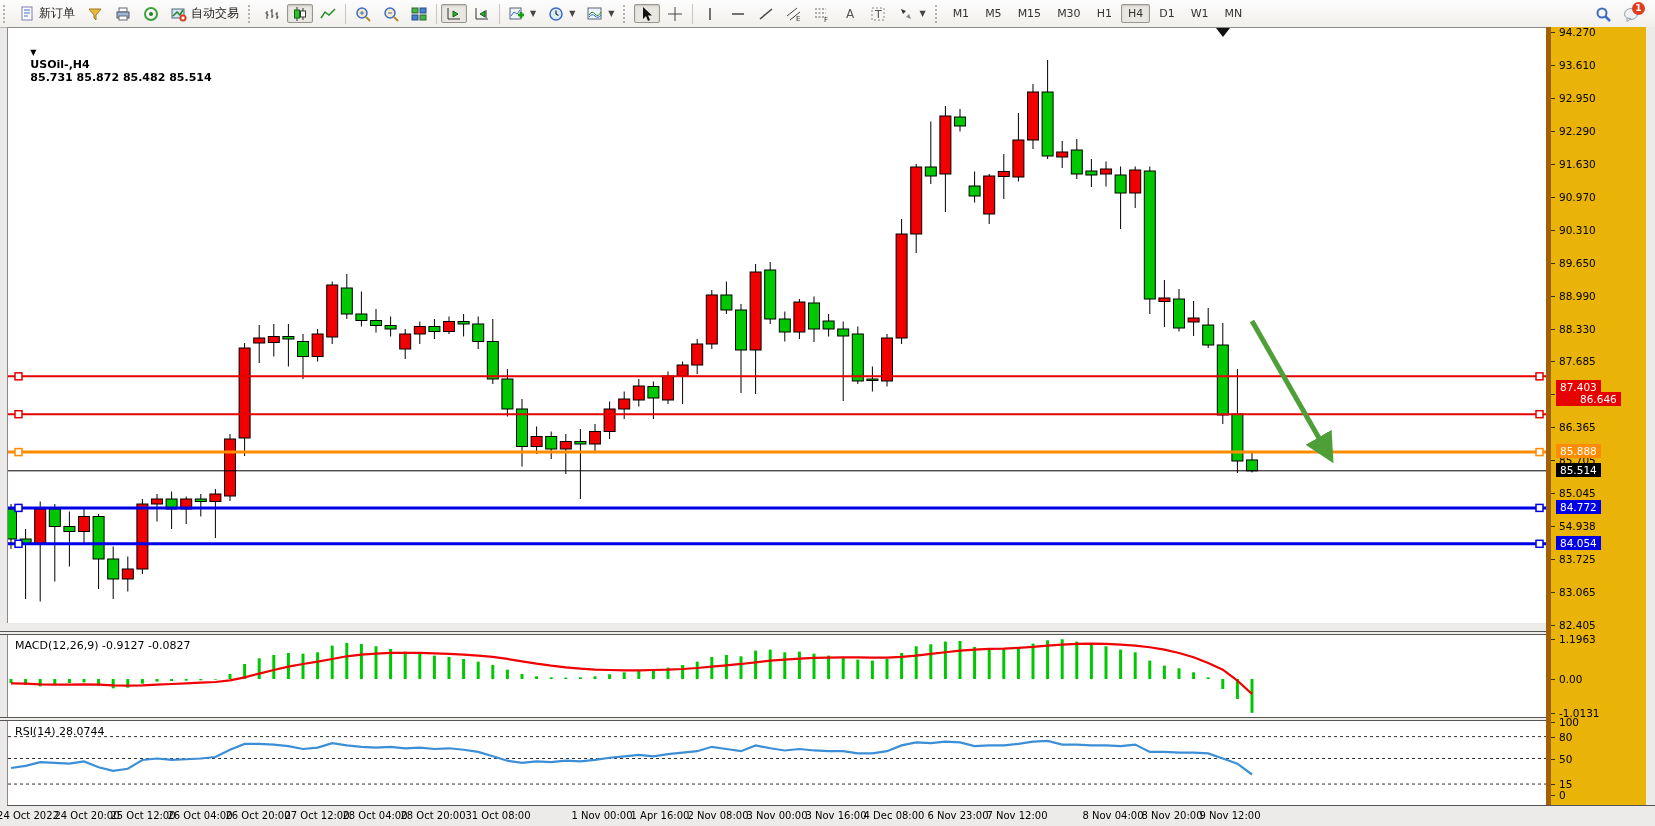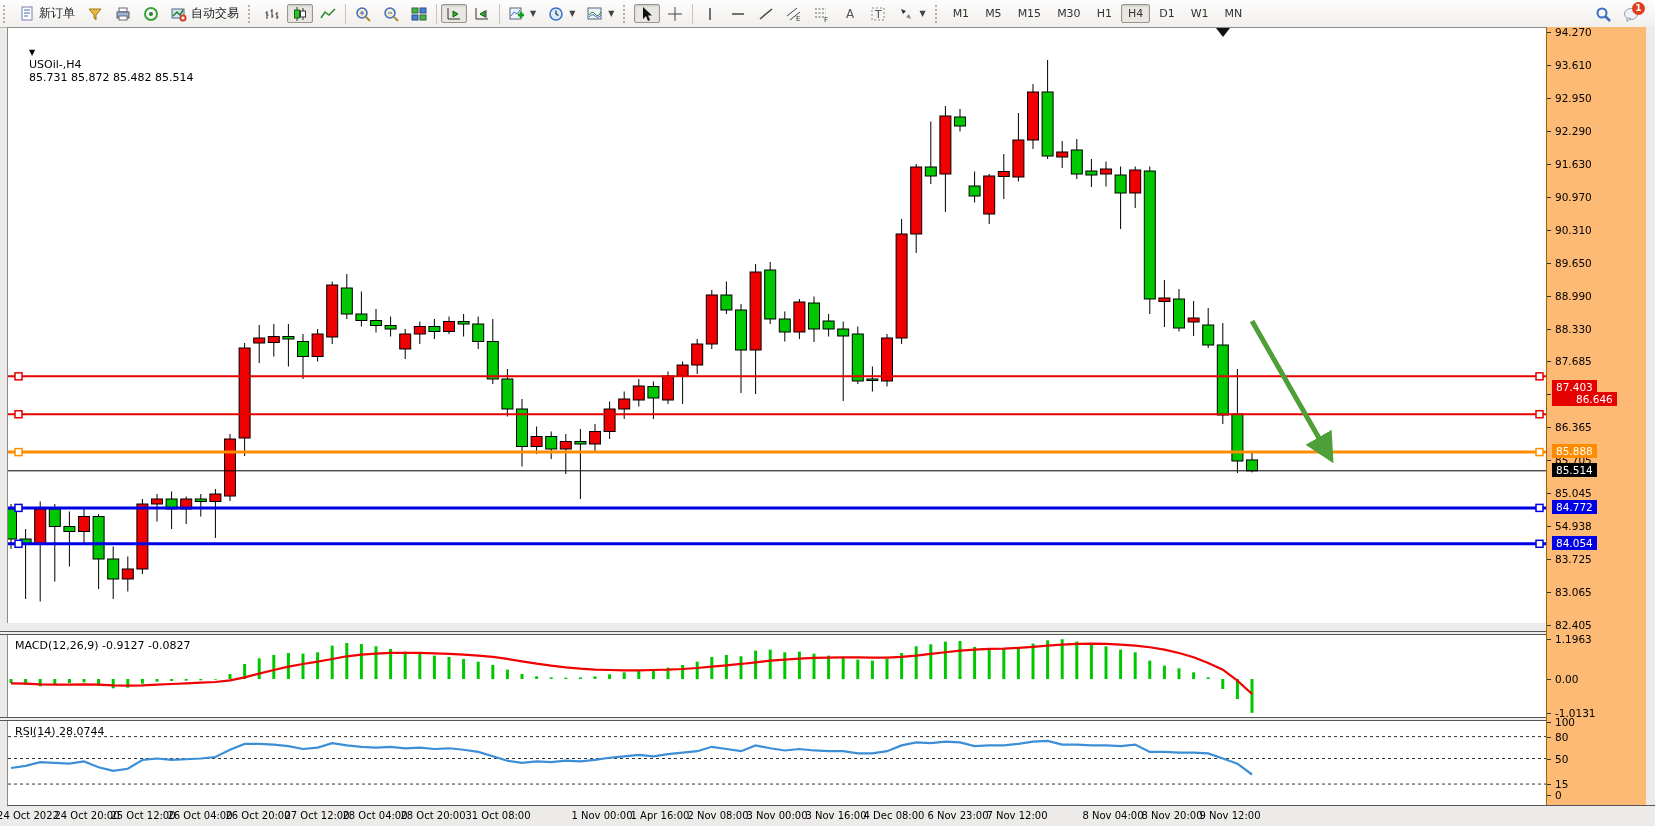--- a/index.html
+++ b/index.html
@@ -10,27 +10,27 @@
   .tb-sep{width:1px;height:20px;background:#c9c5bf;margin:0 3px;}
   .tb-btn{display:flex;align-items:center;gap:4px;padding:2px 4px;margin:0 1px;border:1px solid transparent;border-radius:2px;height:19px;box-sizing:border-box;cursor:default;white-space:nowrap;}
   .tb-btn.pressed{border:1px solid #9a968f;background:#e9e7e2;box-shadow:inset 0 1px 2px rgba(0,0,0,.15);}
   .tb-btn .caret{font-size:8px;color:#444;margin-left:1px;}
   .tf-btn{padding:2px 6px;font-size:11px;color:#333;}
   .tb-right{margin-left:auto;display:flex;align-items:center;margin-right:10px;}
   .icon{width:16px;height:16px;display:inline-block;position:relative;flex:0 0 auto;}
   .badge{position:absolute;top:-4px;right:-6px;background:#e03c1e;color:#fff;border-radius:50%;width:13px;height:13px;font-size:9px;line-height:13px;text-align:center;font-weight:bold;}
   
   .panel{position:absolute;left:7px;width:1539px;background:#fff;border-left:1px solid #8a8a8a;box-sizing:border-box;}
-  #main-panel{top:27px;height:596px;border-top:1px solid #8a8a8a;}
+  #main-panel{top:27px;height:596px;border-top:1px solid #8a8a8a;font-weight:bold;}
   #macd-panel{top:635px;height:83px;}
   #rsi-panel{top:721px;height:84px;text-align:right;}
   .splitter{position:absolute;left:0;width:1655px;height:4px;background:#f0eeea;border-top:1px solid #555;border-bottom:1px solid #555;box-sizing:border-box;}
   #split1{top:631px;}#split2{top:717px;}
   .overlay-label{position:absolute;left:7px;top:4px;font-size:11px;color:#000;z-index:5;white-space:pre;}
-  .axis-col{position:absolute;left:1546px;top:27px;width:100px;height:778px;background:#fdba74;border-left:1px solid #a16207;box-sizing:border-box;}
+  .axis-col{position:absolute;left:1546px;top:27px;width:100px;height:778px;background:#eab308;border-left:5px solid #a16207;box-sizing:border-box;}
   .tick{position:absolute;left:0;width:4px;height:1px;background:#333;}
   .tick-label{position:absolute;left:8px;font-size:10.5px;color:#000;transform:translateY(-50%);}
   .price-badge{position:absolute;left:5px;font-size:10.5px;color:#fff;padding:0 4px;line-height:14px;transform:translateY(-50%);}
   .time-strip{position:absolute;left:7px;top:805px;width:1648px;height:21px;background:#ecebe9;border-top:1px solid #555;}
   .time-label{position:absolute;top:4px;font-size:10px;color:#000;transform:translateX(-50%);white-space:nowrap;}
   .right-edge{position:absolute;left:1646px;top:27px;width:9px;height:778px;background:#ecebe9;}
   svg{position:absolute;left:0;top:0;}
   .top-marker{position:absolute;width:0;height:0;border-left:7px solid transparent;border-right:7px solid transparent;border-top:9px solid #111;}
 </style>
 </head>

